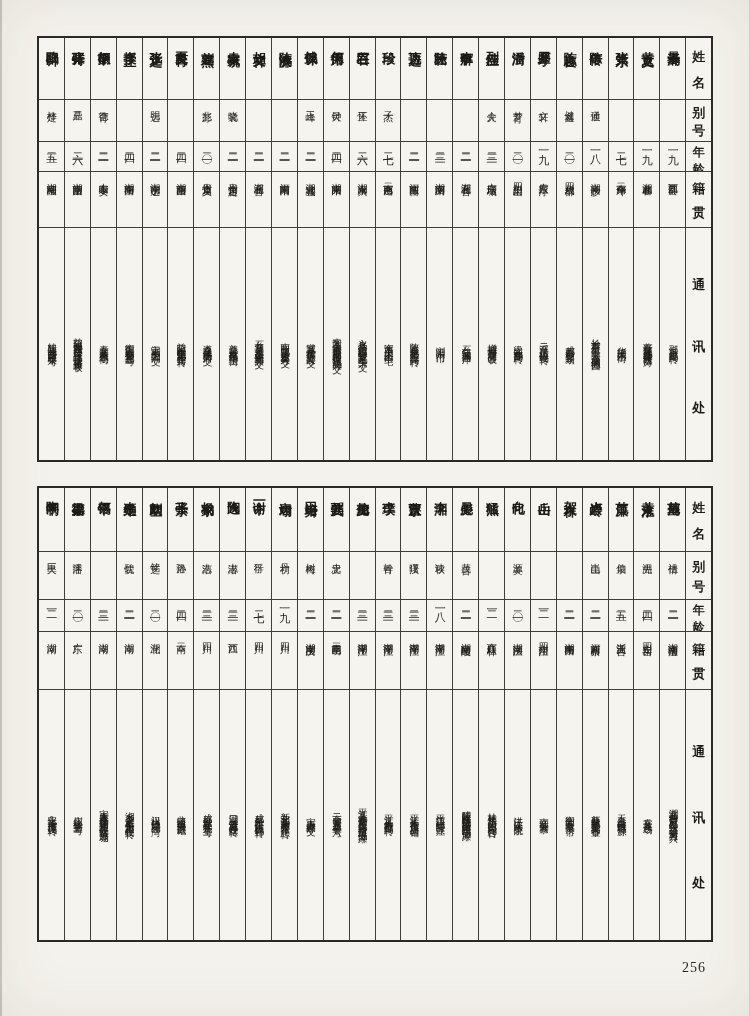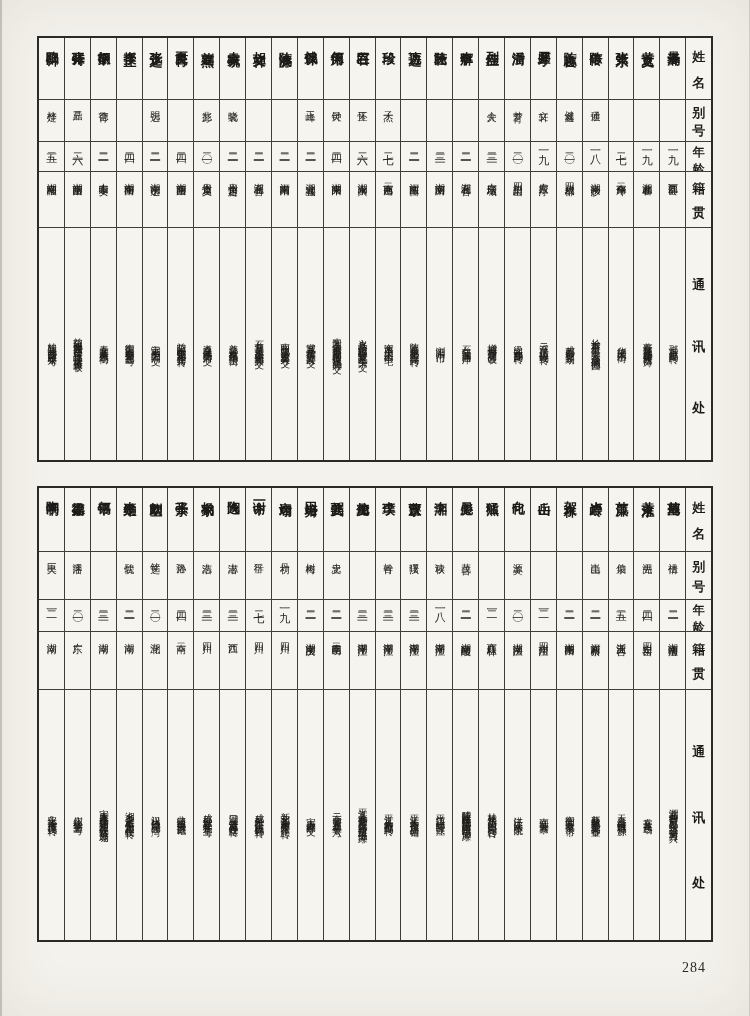--- a/index.html
+++ b/index.html
@@ -464,14 +464,14 @@
           <span class="hchar">籍</span>
           <span class="hchar">贯</span>
         </div>
     <div class="cell address-cell">
           <span class="hchar">通</span>
           <span class="hchar">讯</span>
           <span class="hchar">处</span>
         </div>
   </div>
     </div>
-  <div class="page-number">284</div>
+  <div class="page-number">256</div>
 </div>
 
 </body></html>

